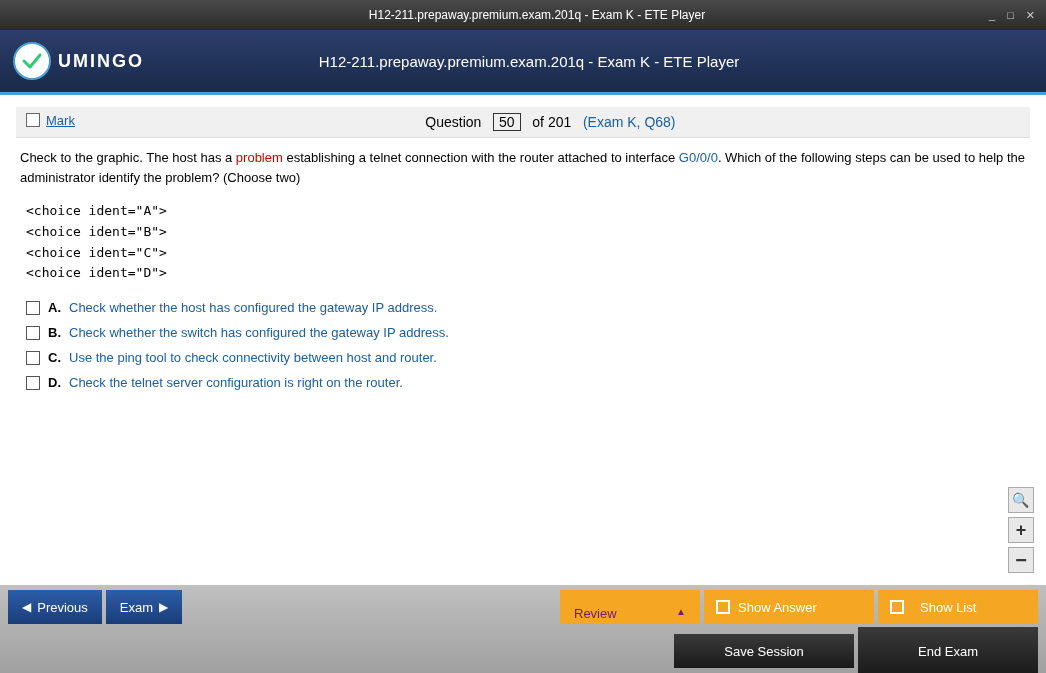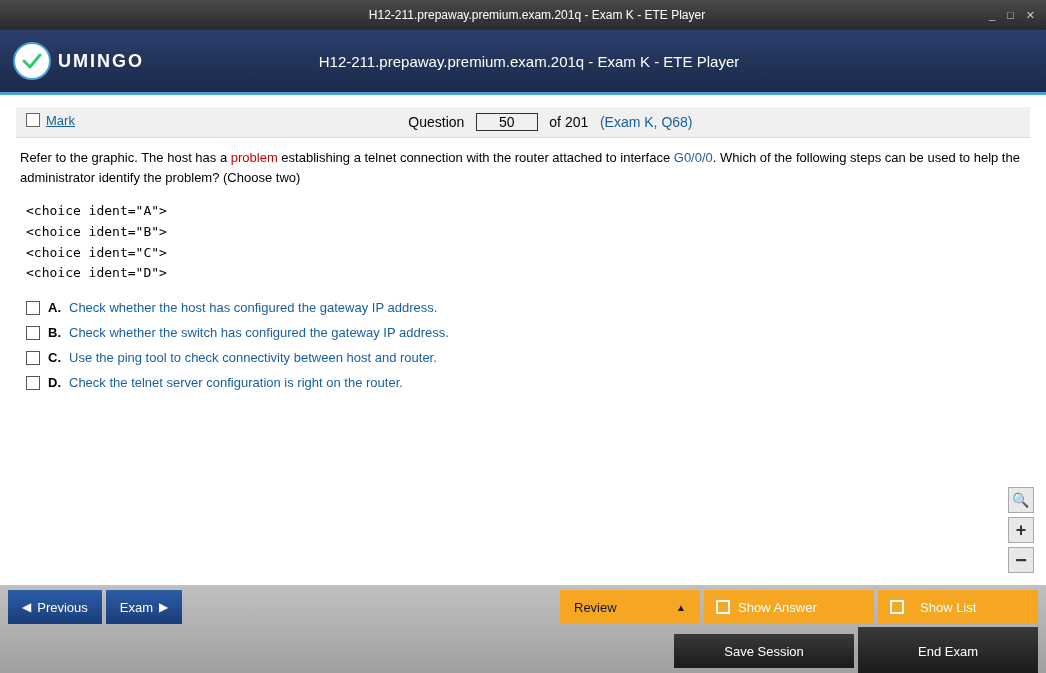--- a/index.html
+++ b/index.html
@@ -103,21 +103,21 @@
     .question-info {
       flex: 1;
       text-align: center;
       font-size: 14px;
       font-weight: normal;
       color: #000;
     }
     .question-number-box {
       display: inline-block;
       border: 1px solid #333;
-      padding: 0 22px;
+      padding: 0 5px;
       font-size: 14px;
     }
     .exam-ref {
       color: #1a5fa0;
     }
 
     
     .question-text {
       font-size: 13px;
       color: #000;
@@ -221,26 +221,26 @@
       align-items: center;
       padding: 0 14px;
       gap: 6px;
     }
 
     .spacer { flex: 1; }
 
     .review-btn {
       height: 34px;
       background: #f5a623;
-      color: #0f172a;
-      border: none;
-      cursor: pointer;
-      font-size: 13px;
-      display: flex;
-      align-items: center;
+      color: #701a75;
+      border: none;
+      cursor: pointer;
+      font-size: 13px;
+      display: flex;
+      align-items: flex-start;
       padding: 16px 14px;
       gap: 6px;
       min-width: 140px;
       justify-content: space-between;
     }
 
     .show-answer-btn {
       height: 34px;
       background: #f5a623;
       color: #fff;
@@ -336,21 +336,21 @@
       <span class="question-number-box">50</span>
       &nbsp;
       <span>of 201</span>
       &nbsp;
       <span class="exam-ref">(Exam K, Q68)</span>
     </div>
     <div class="spacer"></div>
   </div>
 
   <div class="question-text">
-    <span>Refer to the graphic. The host has a </span><span class="problem-word">problem</span><span> establishing a telnet connection with the router attached to interface </span><span class="interface-word">G0/0/0</span><span>. Which of the following steps can be used to help the administrator identify the problem? (Choose two)</span>
+    <span>Check to the graphic. The host has a </span><span class="problem-word">problem</span><span> establishing a telnet connection with the router attached to interface </span><span class="interface-word">G0/0/0</span><span>. Which of the following steps can be used to help the administrator identify the problem? (Choose two)</span>
   </div>
 
   <div class="xml-block">
     <div>&lt;choice ident="A"&gt;</div>
     <div>&lt;choice ident="B"&gt;</div>
     <div>&lt;choice ident="C"&gt;</div>
     <div>&lt;choice ident="D"&gt;</div>
   </div>
 
   <div class="choices">

